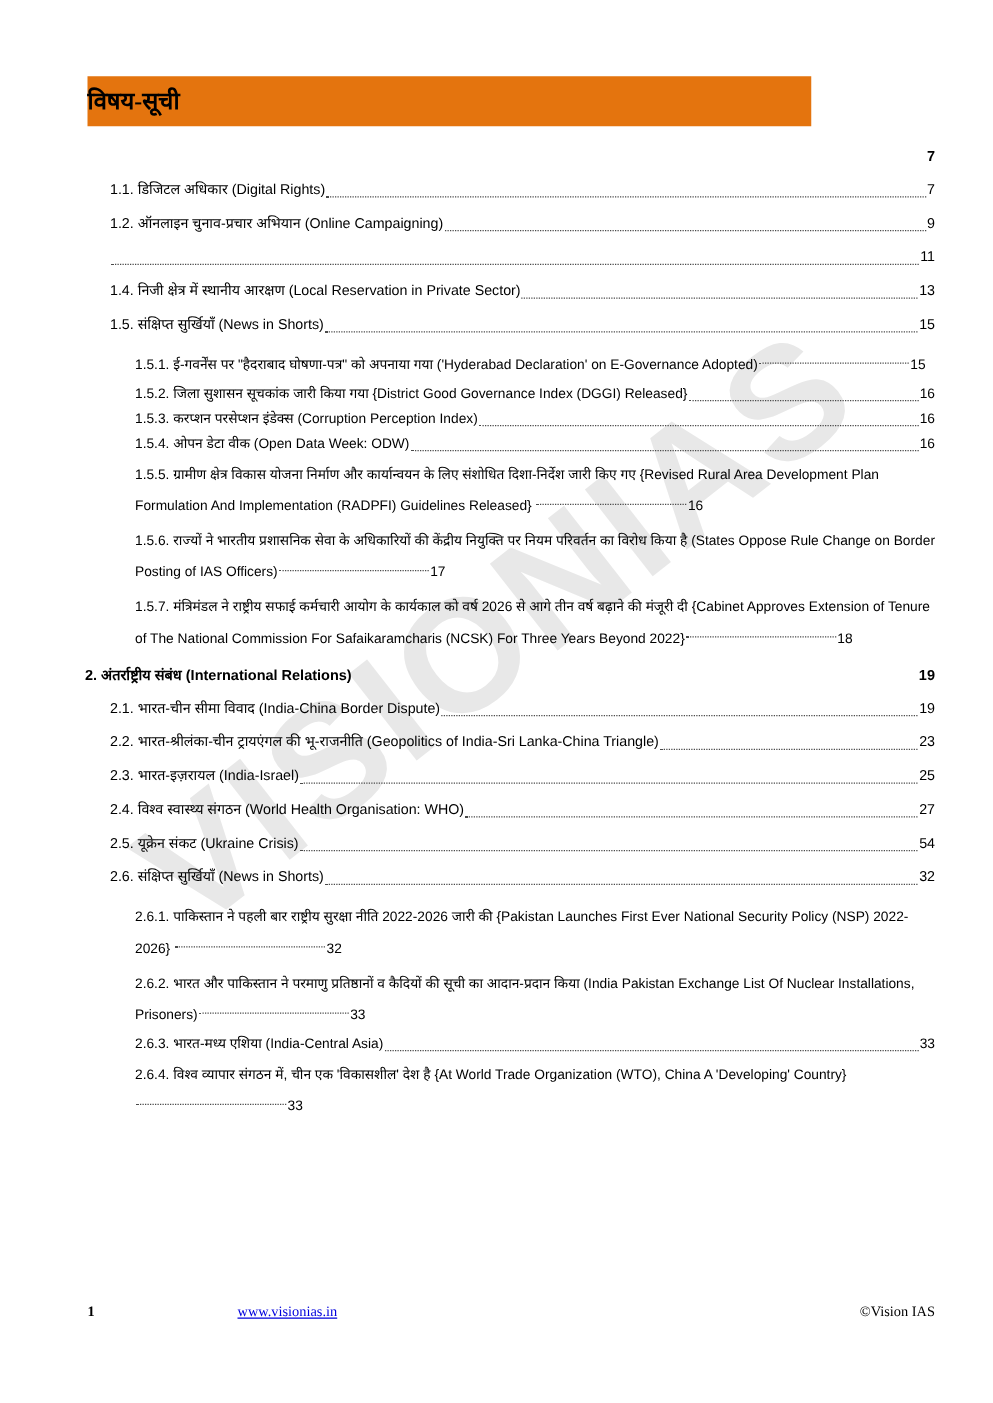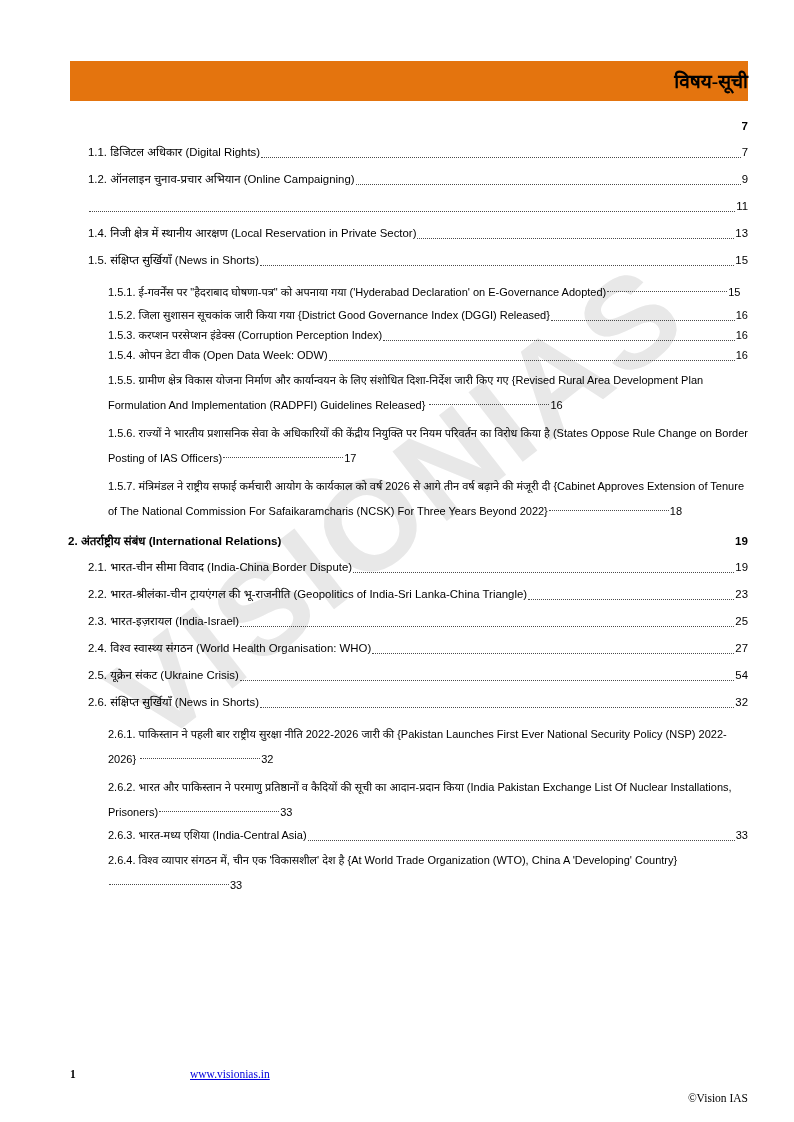--- a/index.html
+++ b/index.html
@@ -49,26 +49,26 @@
     width: 794px;
     height: 1122px;
     box-sizing: border-box;
   }
 
   
   #toc-header-band {
     position: absolute;
     left: 70px;
     top: 61px;
-    width: 678px;
+    width: 579px;
     height: 40px;
     background: #e4740e;
     display: flex;
     align-items: center;
-    justify-content: flex-end;
+    justify-content: flex-start;
   }
   #toc-header-title {
     font-family: "Liberation Serif", serif;
     font-size: 19px;
     font-weight: 700;
     color: #000000;
     line-height: 1;
   }
 
   
@@ -184,21 +184,20 @@
     flex: 1 1 auto;
     text-align: left;
     color: #0000dd;
     font-size: 11.5px;
   }
   #footer-copyright {
     flex: 0 0 auto;
     width: 120px;
     text-align: right;
     font-size: 11.5px;
-    margin-top: 48px;
   }
 </style>
 </head>
 <body>
 
 <div id="watermark-layer">
   <div id="watermark-text">VISIONIAS</div>
 </div>
 
 <div id="page">

